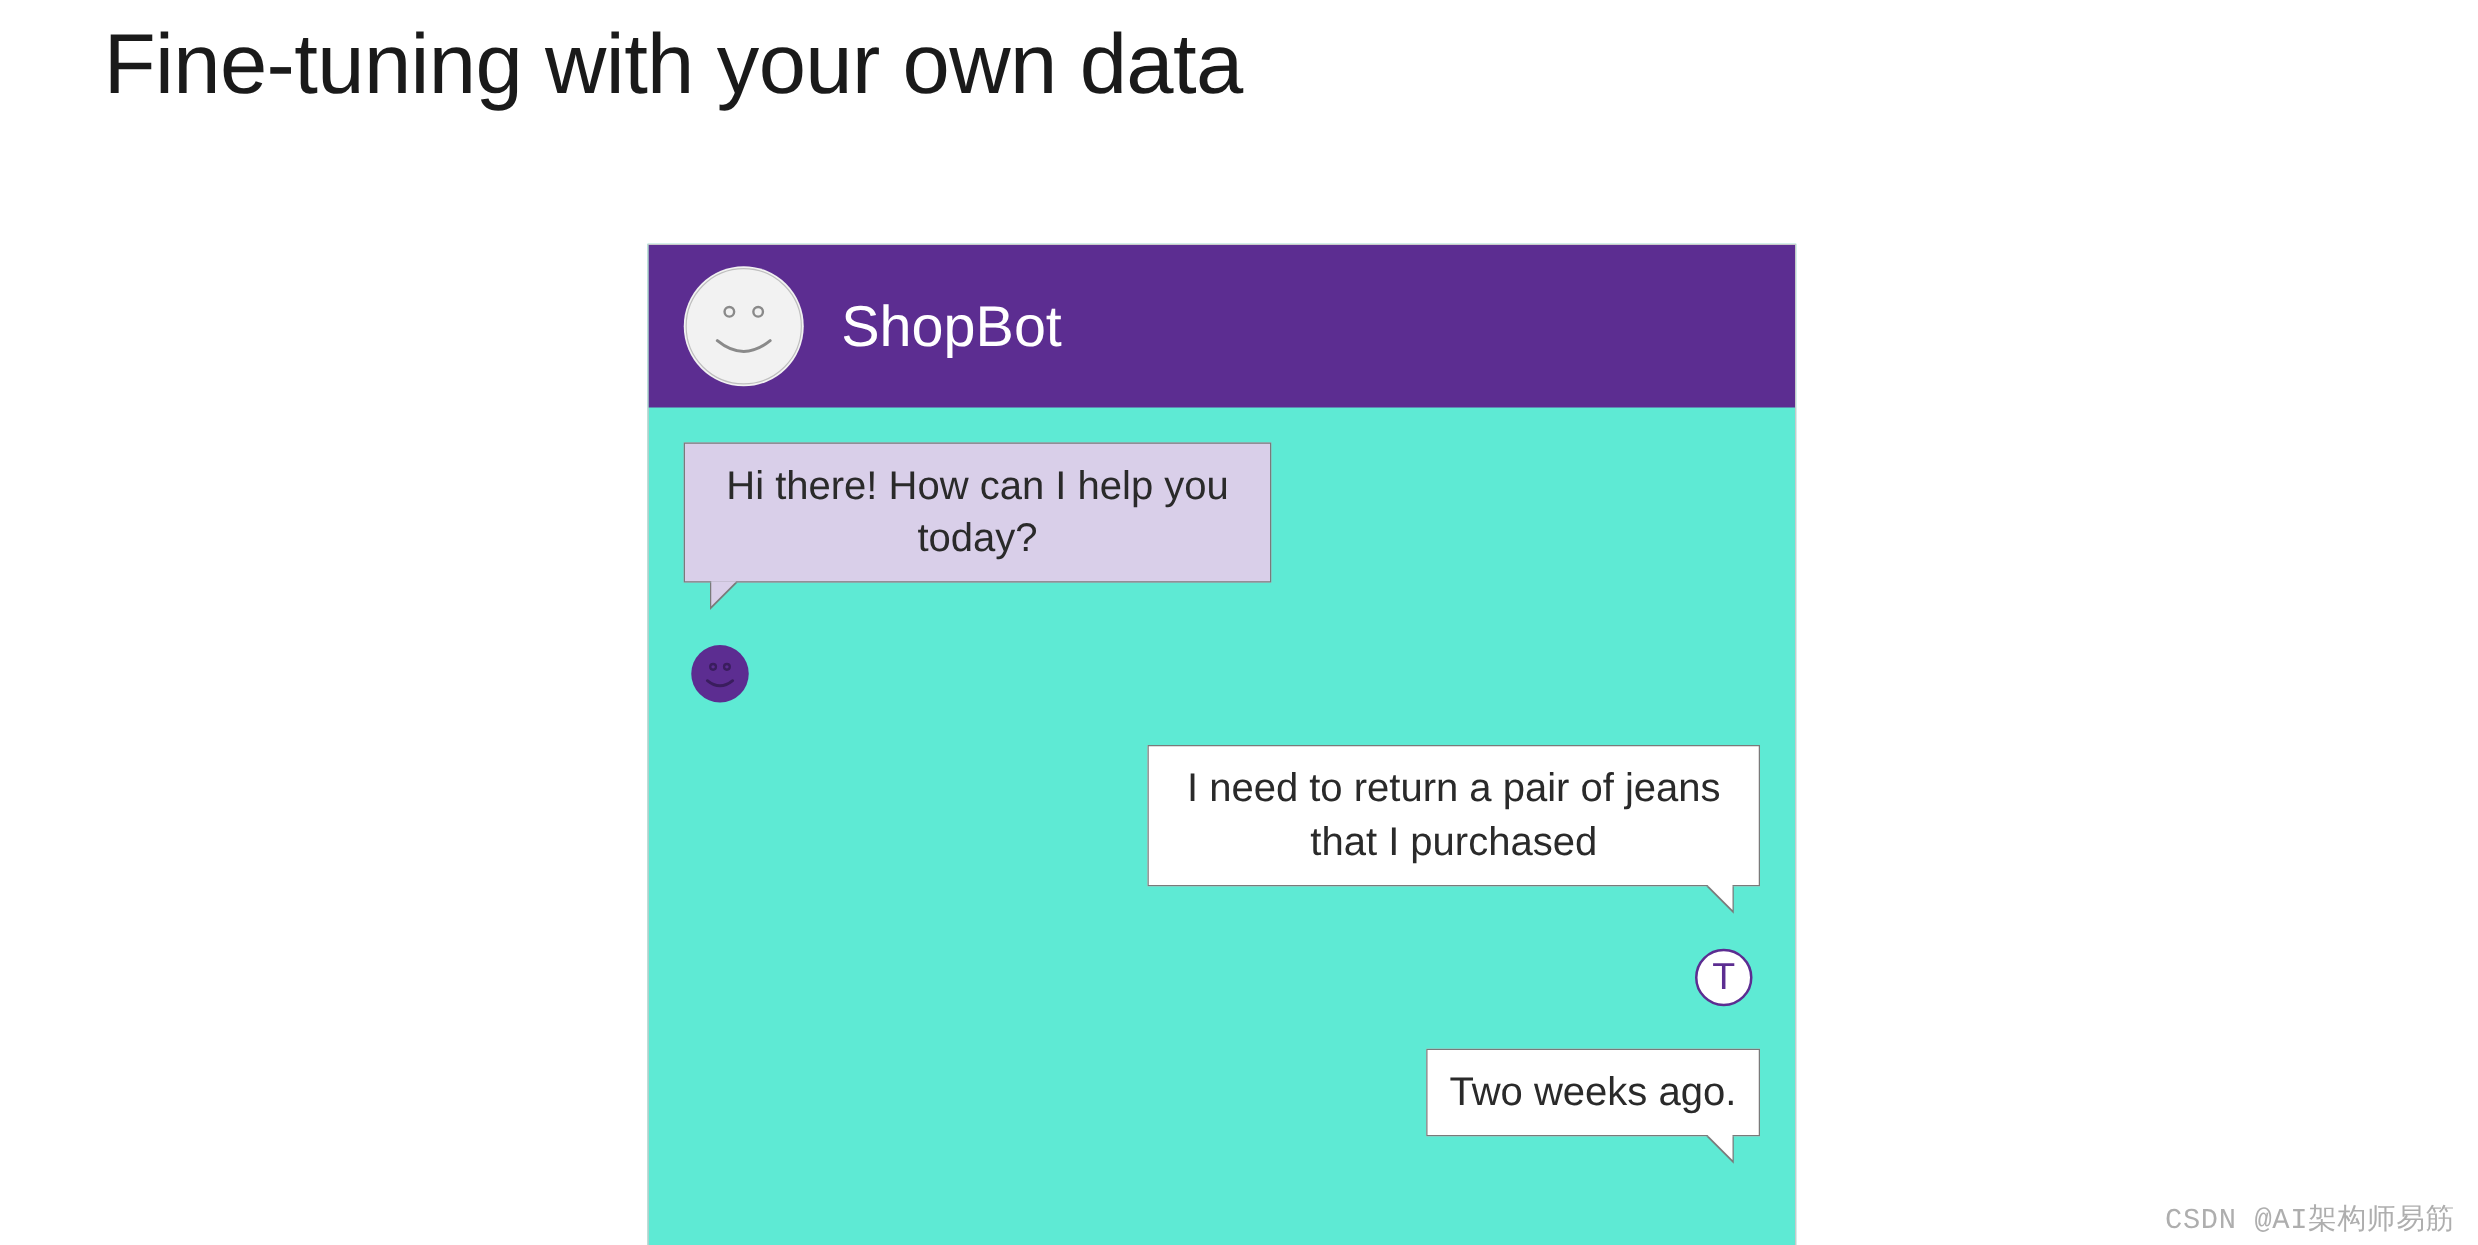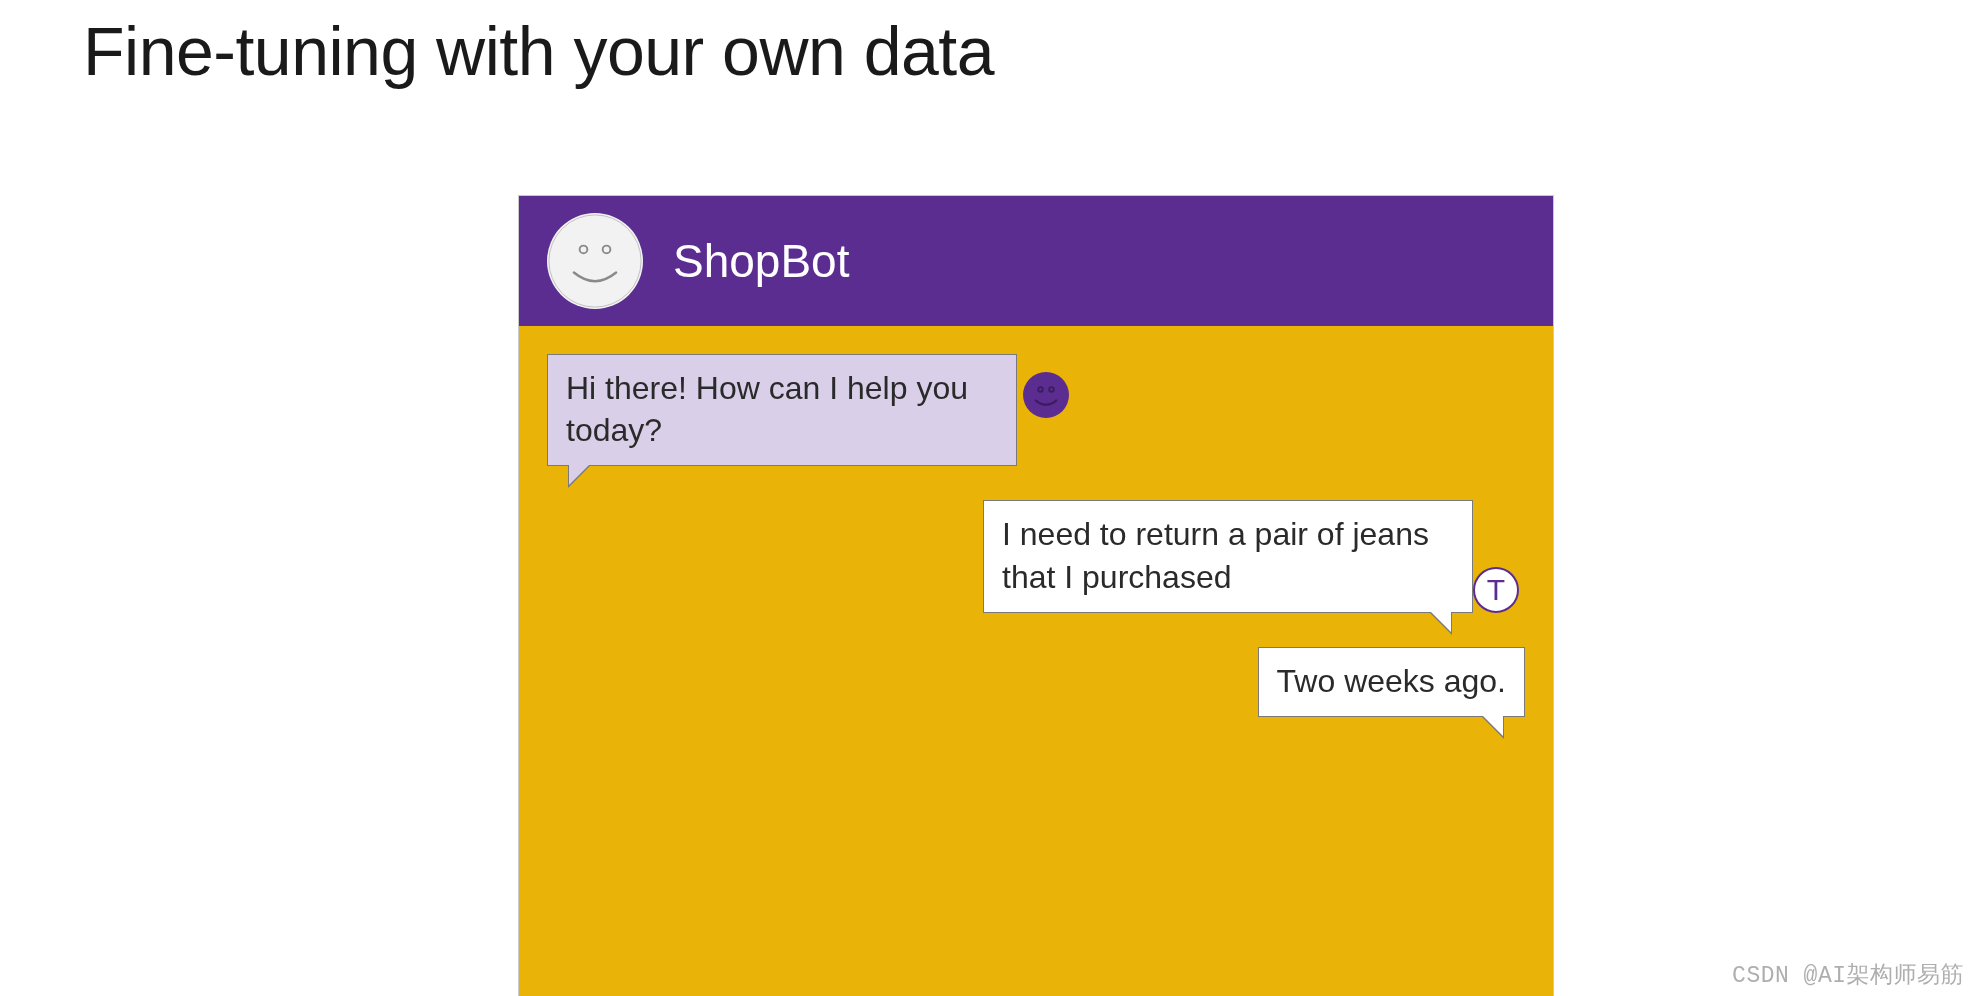--- a/index.html
+++ b/index.html
@@ -23,24 +23,25 @@
     letter-spacing: -0.5px;
     color: #1a1a1a;
     margin-left: 28px;
   }
 
   
   .chat-window {
     position: absolute;
     left: 518px;
     top: 195px;
-    width: 1036px;
-    background: #eab308;
+    width: 919px;
+    background: #5eead4;
     border: 1px solid #c9c9c9;
     box-sizing: border-box;
+    text-align: center;
   }
 
   
   .chat-header {
     background: #5c2d91;
     height: 130px;
     display: flex;
     align-items: center;
     padding-left: 28px;
     box-sizing: border-box;
@@ -68,21 +69,21 @@
     padding: 28px 28px 10px 28px;
     box-sizing: border-box;
     height: 670px;
     overflow: hidden;
   }
 
   .row { width: 100%; display: flex; margin-bottom: 18px; }
   .row.bot { justify-content: flex-start; }
   .row.user { justify-content: flex-end; }
 
-  .msg-col { display: flex; flex-direction: row; }
+  .msg-col { display: flex; flex-direction: column; gap: 32px; }
   .row.bot .msg-col { align-items: flex-start; }
   .row.user .msg-col { align-items: flex-end; }
 
   .bubble {
     border: 1px solid #7a7a7a;
     font-size: 32px;
     line-height: 1.32;
     padding: 12px 18px 14px 18px;
     box-sizing: border-box;
     position: relative;

